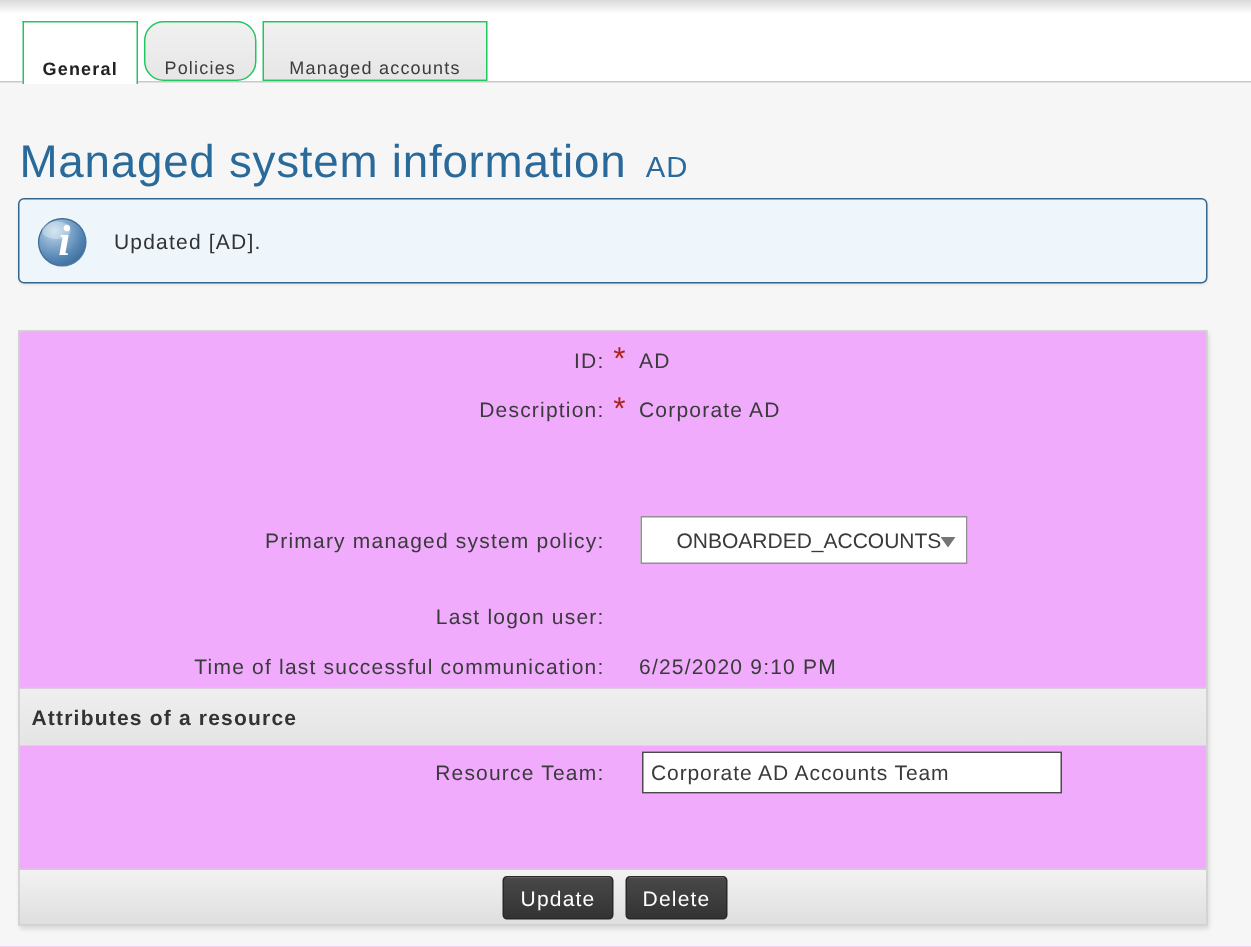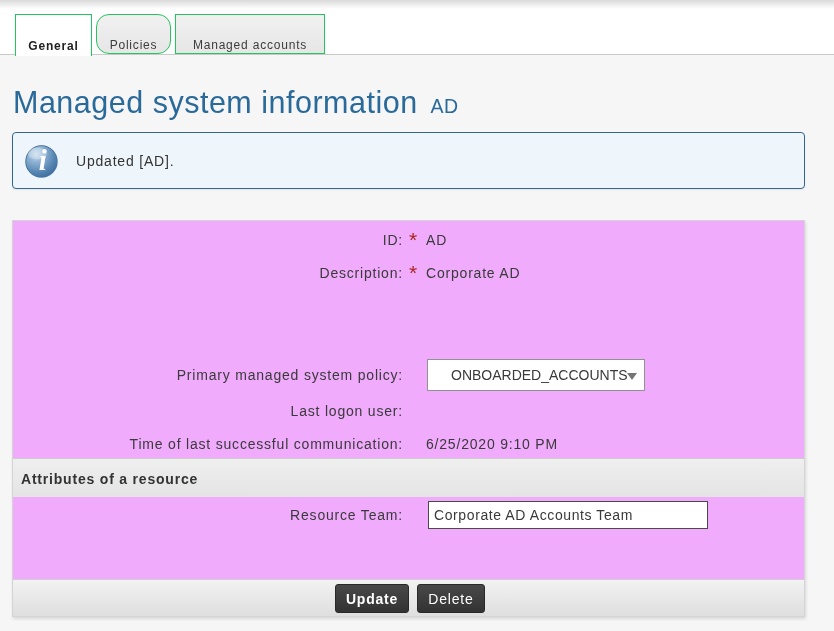--- a/index.html
+++ b/index.html
@@ -28,21 +28,21 @@
   background:#ffffff; border-bottom:none; height:42px;
   font-weight:bold; color:#222; z-index:2;
 }
 #tab1 { left:15px;  width:77px; }
 #tab2 { left:96px;  width:75px;border-radius:13px; }
 #tab3 { left:175px; width:150px; }
 
 h1 {
   position:absolute; left:13px; top:86px;
   font-size:30.5px; font-weight:normal; color:#2a6a9a;
-  letter-spacing:0.5px; line-height:32px; white-space:nowrap;
+  letter-spacing:0.5px; line-height:44px; white-space:nowrap;
 }
 h1 .sub { font-size:19.5px; margin-left:4px; }
 
 
 #infobox {
   position:absolute; left:12px; top:132px; width:793px; height:57px;
   background:#eef5fb; border:1px solid #34678f; border-radius:4px;
   box-shadow:0 1px 2px rgba(0,0,0,0.07);
 }
 #infoicon {
@@ -110,21 +110,21 @@
   background:linear-gradient(to bottom,#f2f2f2,#dedede);
   border-top:1px solid #cfcfcf;
   display:flex; align-items:center; justify-content:center;
   padding-left:3px;
 }
 .btn {
   height:29px; background:linear-gradient(to bottom,#484848,#333333);
   border:1px solid #282828; border-radius:3px; color:#fff;
   font-size:14px; display:flex; align-items:center; justify-content:center;
 }
-#btnUpdate { width:74px; margin-right:8px;font-weight:bold; }
+#btnUpdate { width:74px; margin-right:8px; }
 #btnDelete { width:68px; }
 </style>
 </head>
 <body>
 <div id="topstrip"></div>
 <div id="tab1" class="tab active">General</div>
 <div id="tab2" class="tab">Policies</div>
 <div id="tab3" class="tab">Managed accounts</div>
 
 <h1>Managed system information <span class="sub">AD</span></h1>
@@ -155,21 +155,21 @@
   <div class="frow" style="top:2.5px; height:33px;">
     <div class="flabel mid">ID:</div>
       <div class="fstar mid">*</div>
       <div class="fval mid">AD</div>
   </div>
   <div class="frow" style="top:35.5px; height:33px;">
     <div class="flabel mid">Description:</div>
       <div class="fstar mid">*</div>
       <div class="fval mid">Corporate AD</div>
   </div>
-  <div class="frow" style="top:137px; height:33px;text-decoration:underline;">
+  <div class="frow" style="top:122px; height:33px;text-decoration:underline;">
     <div class="flabel mid">Primary managed system policy:</div>
     <div id="selectbox">ONBOARDED_ACCOUNTS<span class="arrow"></span></div>
   </div>
   <div class="frow" style="top:173.5px; height:33px;padding-left:48px;">
     <div class="flabel mid">Last logon user:</div>
   </div>
   <div class="frow" style="top:206px; height:33px;">
     <div class="flabel mid">Time of last successful communication:</div>
     <div class="fval mid">6/25/2020 9:10 PM</div>
   </div>

